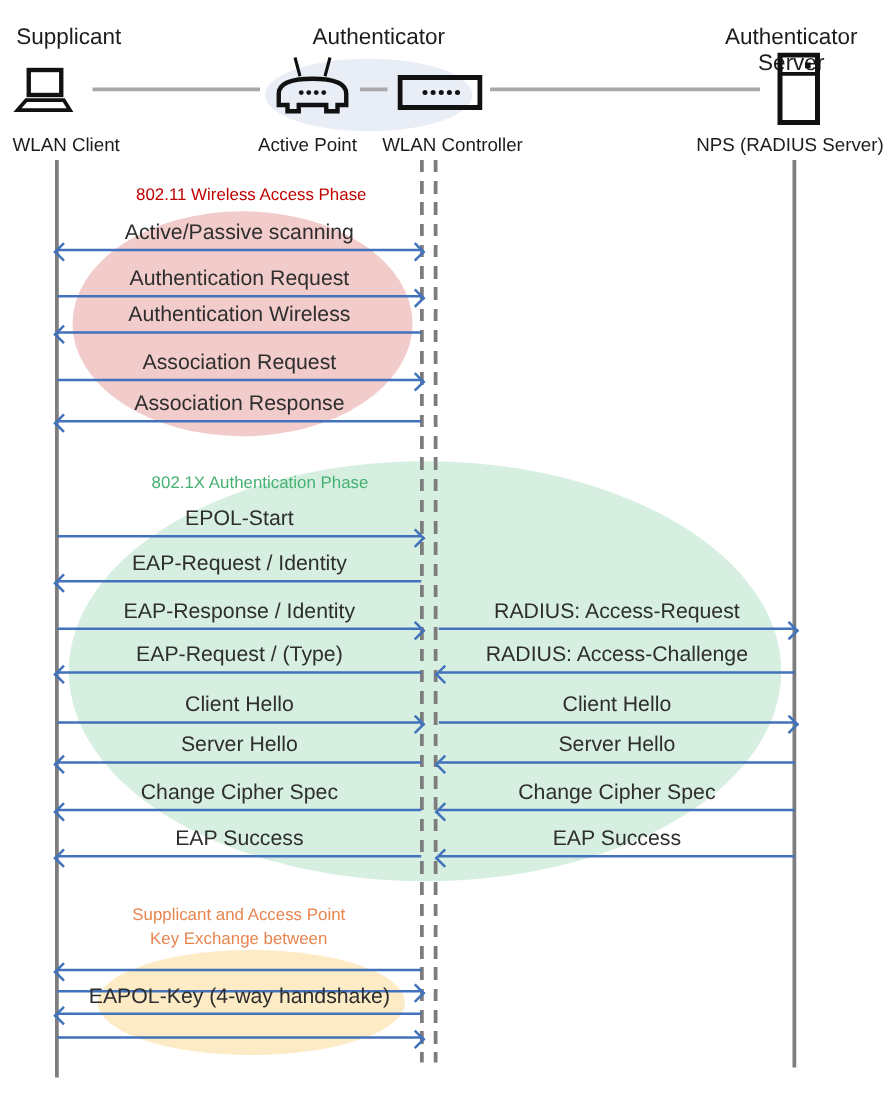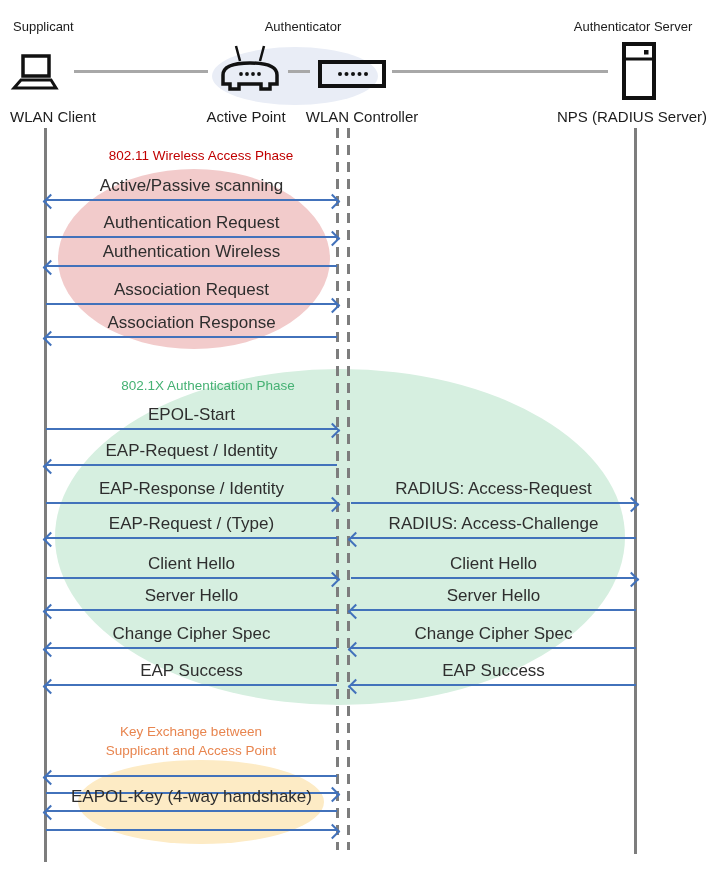--- a/index.html
+++ b/index.html
@@ -7,21 +7,21 @@
     --lifeline:#7d7d7d;
     --conn:#a8a8a8;
     --ink:#1c1c1c;
     --msg:#2e2e2e;
   }
   html,body{margin:0;padding:0;background:#fff;}
   .canvas{
     position:relative;width:713px;height:875px;background:#ffffff;
     font-family:"Liberation Sans", sans-serif;overflow:hidden;
   }
-  .actor-role{position:absolute;top:19px;font-size:13px;color:var(--ink);}
+  .actor-role{position:absolute;top:19px;font-size:18px;color:var(--ink);}
   .device-label{position:absolute;top:108px;font-size:15px;color:var(--ink);}
   .center{text-align:center;}
   .icon{position:absolute;z-index:3;}
   .halo{position:absolute;border-radius:50%;z-index:1;}
   .conn{position:absolute;top:70px;height:3px;background:var(--conn);z-index:2;}
   .lifeline{position:absolute;top:128px;width:3px;background:var(--lifeline);z-index:2;}
   .lifeline-dashed{
     position:absolute;top:128px;width:3px;height:722px;z-index:2;
     background:repeating-linear-gradient(to bottom,var(--lifeline) 0 10px,transparent 10px 17px);
   }
@@ -99,22 +99,22 @@
   <div class="lifeline-dashed" style="left:347px;"></div>
   <div class="lifeline" style="left:634px;height:726px;"></div>
 
   <div class="phase-ellipse" style="left:58px;top:169px;width:272px;height:180px;background:#F2CBCB;"></div>
   <div class="phase-ellipse" style="left:55px;top:369px;width:570px;height:336px;background:#D6EFE0;"></div>
   <div class="phase-ellipse" style="left:78px;top:760px;width:246px;height:84px;background:#FDEBC5;"></div>
 
   <div class="phase-title center" style="left:70px;top:147px;width:262px;color:#C00000;">802.11 Wireless Access Phase</div>
   <div class="phase-title center" style="left:77px;top:377px;width:262px;color:#45B173;">802.1X Authentication Phase</div>
   <div class="phase-title center" style="left:60px;top:723px;width:262px;color:#E8854F;">
+    <div>Supplicant and Access Point</div>
     <div>Key Exchange between</div>
-    <div>Supplicant and Access Point</div>
   </div>
 
   <div id="messages-layer">
       <div class="arrow" style="left: 46px; width: 291px; top: 199px;">
         <span class="h-left"></span>
         <span class="h-right"></span>
         <span class="lbl">Active/Passive scanning</span>
       </div>
       <div class="arrow" style="left: 46px; width: 291px; top: 236px;">
         <span class="h-right"></span>

